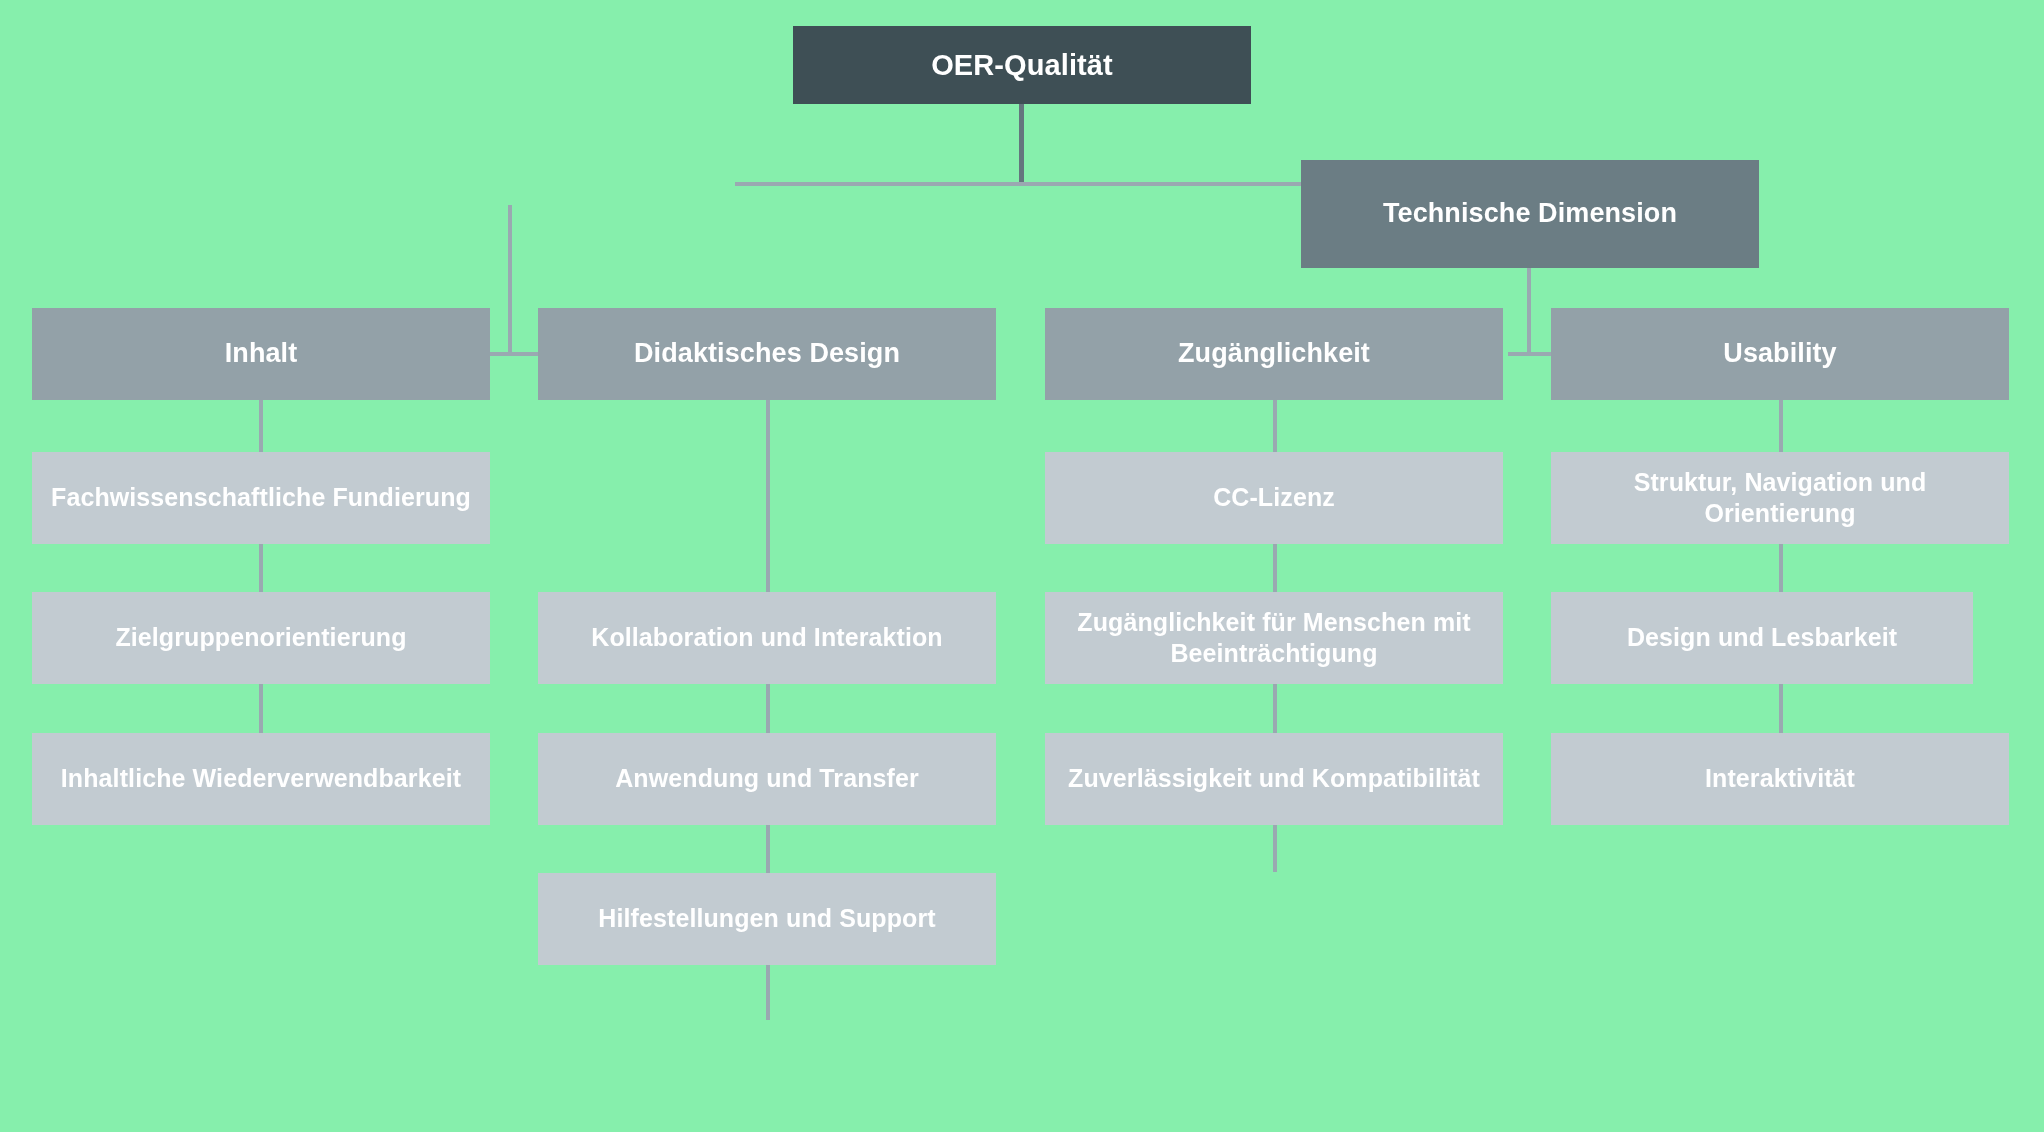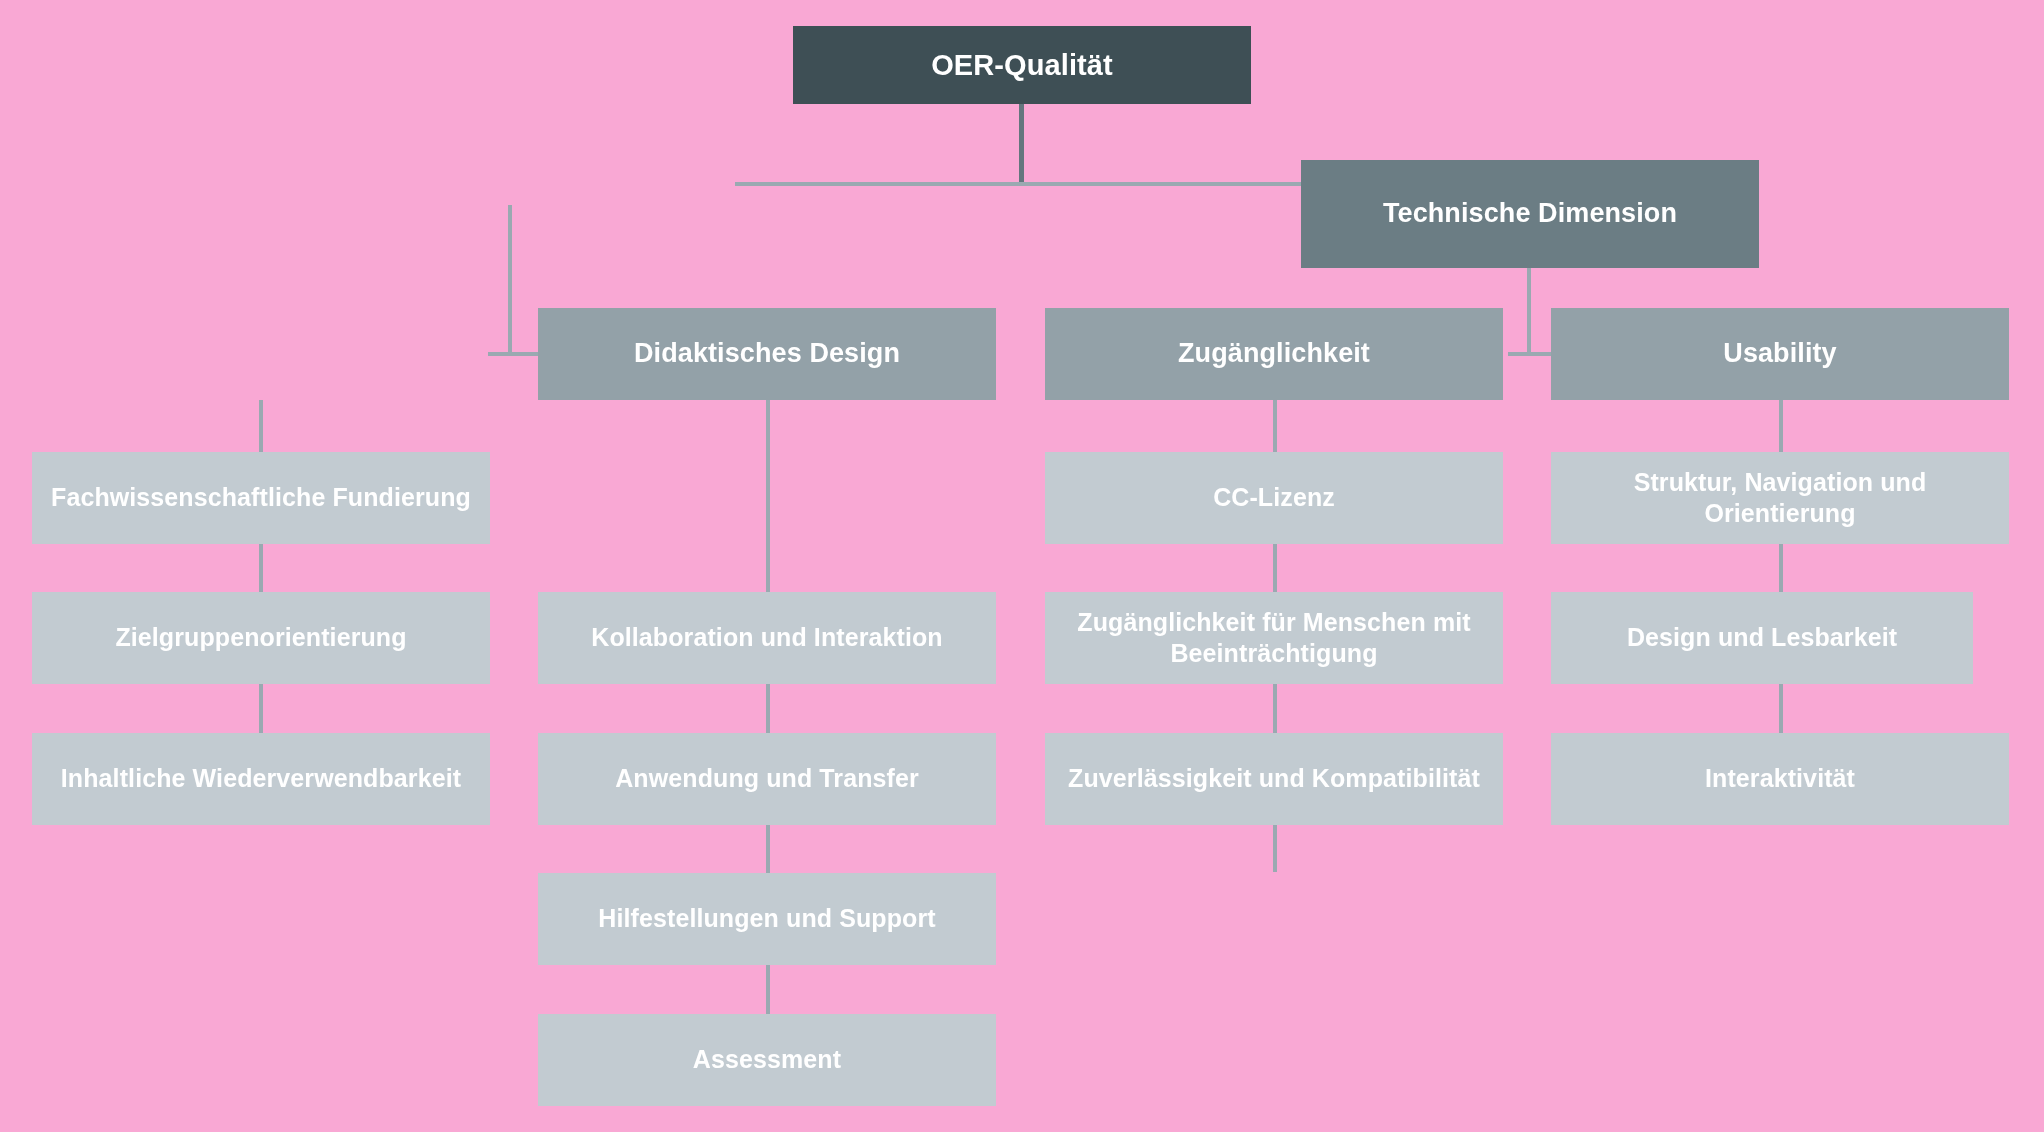--- a/index.html
+++ b/index.html
@@ -8,21 +8,21 @@
     padding: 0;
     background: #ffffff;
   }
   body {
     font-family: "Liberation Sans", "DejaVu Sans", sans-serif;
   }
   #stage {
     position: relative;
     width: 2044px;
     height: 1132px;
-    background: #f9a8d4;
+    background: #86efac;
     overflow: hidden;
   }
 
   
   .conn {
     position: absolute;
     background: #9aa9b1;
     z-index: 1;
   }
   .conn.dark { background: #64767e; }
@@ -76,20 +76,23 @@
 
   <div class="node lvl1" style="left:793px; top:26px; width:458px; height:78px;">
     <span>OER-Qualität</span>
   </div>
 
 
   <div class="node lvl2" style="left:1301px; top:160px; width:458px; height:108px;">
     <span>Technische Dimension</span>
   </div>
 
+  <div class="node lvl3" style="left:32px; top:308px; width:458px; height:92px;">
+    <span>Inhalt</span>
+  </div>
 
   <div class="node lvl3" style="left:538px; top:308px; width:458px; height:92px;">
     <span>Didaktisches Design</span>
   </div>
 
   <div class="node lvl3" style="left:1045px; top:308px; width:458px; height:92px;">
     <span>Zugänglichkeit</span>
   </div>
 
   <div class="node lvl3" style="left:1551px; top:308px; width:458px; height:92px;">
@@ -114,23 +117,20 @@
   </div>
 
   <div class="node lvl4" style="left:538px; top:733px; width:458px; height:92px;">
     <span>Anwendung und Transfer</span>
   </div>
 
   <div class="node lvl4" style="left:538px; top:873px; width:458px; height:92px;">
     <span>Hilfestellungen und Support</span>
   </div>
 
-  <div class="node lvl4" style="left:538px; top:1014px; width:458px; height:92px;">
-    <span>Assessment</span>
-  </div>
 
   <div class="node lvl4" style="left:1045px; top:452px; width:458px; height:92px;">
     <span>CC-Lizenz</span>
   </div>
 
   <div class="node lvl4" style="left:1045px; top:592px; width:458px; height:92px;">
     <span>Zugänglichkeit für Menschen mit Beeinträchtigung</span>
   </div>
 
   <div class="node lvl4" style="left:1045px; top:733px; width:458px; height:92px;">

